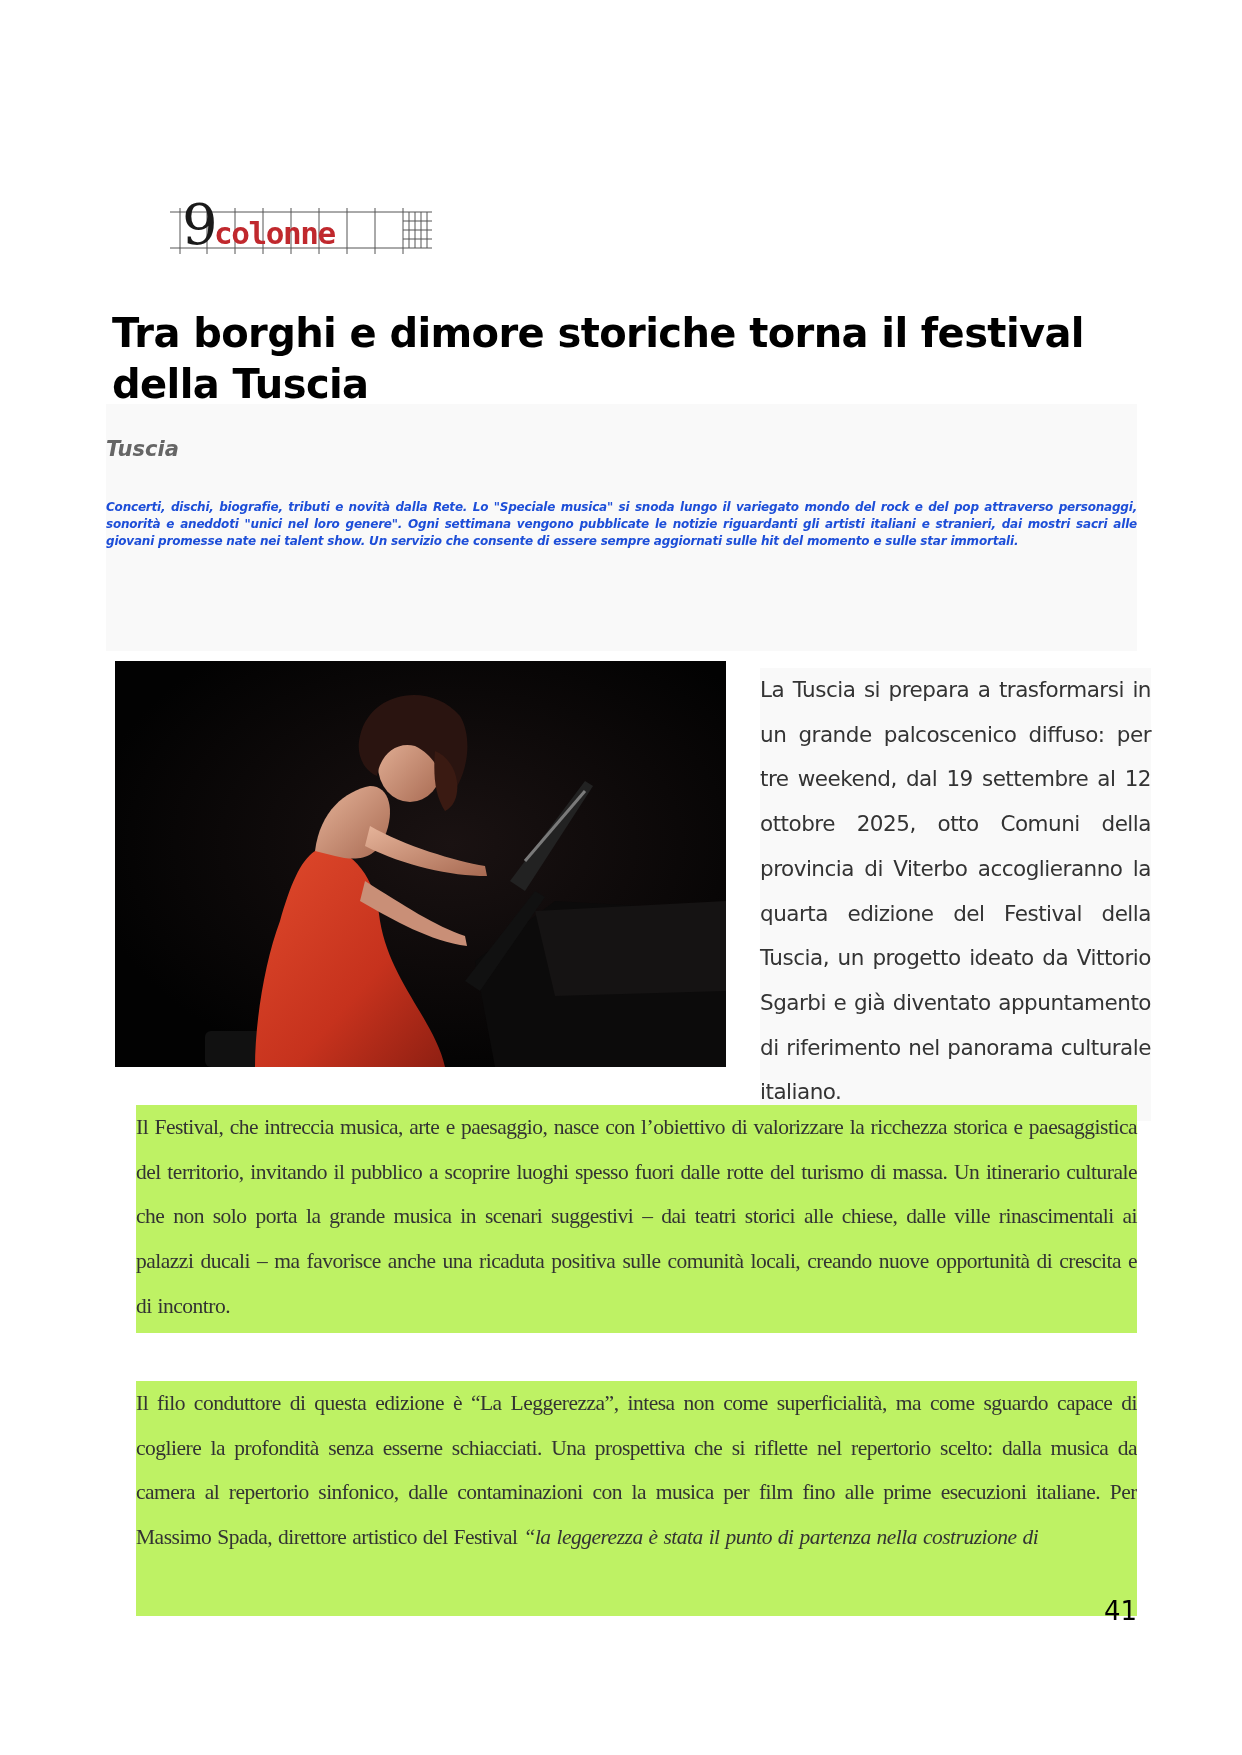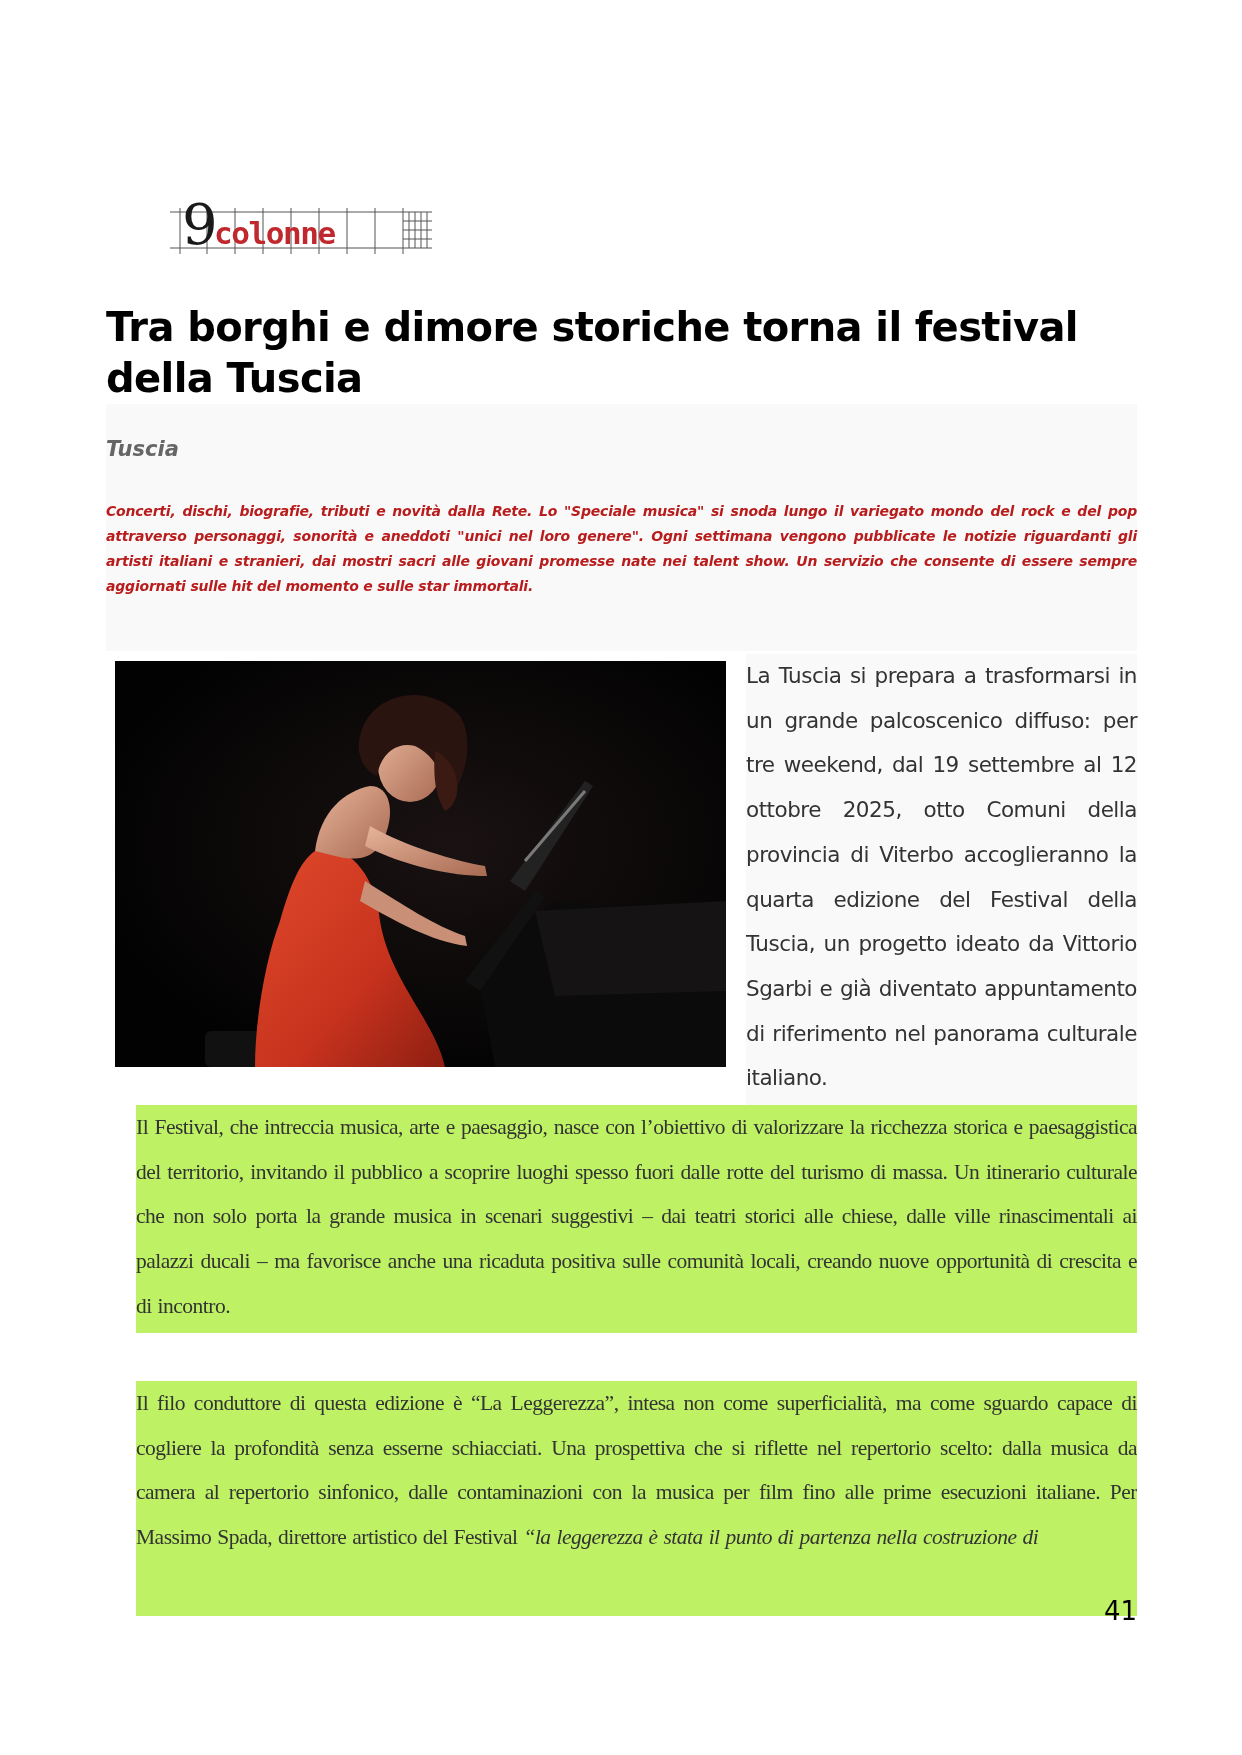--- a/index.html
+++ b/index.html
@@ -4,42 +4,42 @@
   <style>
     html, body { margin: 0; padding: 0; background: #ffffff; }
     body { width: 1242px; height: 1755px; position: relative; overflow: hidden;
            font-family: "DejaVu Sans", sans-serif; color: #333; }
 
     
     .logo { position: absolute; left: 170px; top: 190px; width: 270px; height: 66px; }
     .logo svg { width: 100%; height: 100%; display: block; }
 
     
-    .title { position: absolute; left: 106px; top: 302px; width: 1040px; margin: 0;
+    .title { position: absolute; left: 106px; top: 302px; width: 1040px; margin: 6px;
              font-family: "DejaVu Sans", sans-serif; font-weight: bold; font-size: 40px;
              line-height: 51px; color: #000; letter-spacing: -0.6px; }
 
     
     .intro { position: absolute; left: 106px; top: 404px; width: 1031px; height: 247px;
              background: #f9f9f9; }
     .section-label { position: absolute; left: 0; top: 33px; margin: 0;
              font-family: "DejaVu Sans", sans-serif; font-style: italic; font-weight: bold;
              font-size: 21px; color: #666; }
     .section-desc { position: absolute; left: 0; top: 95px; width: 1031px; margin: 0;
              font-family: "DejaVu Sans", sans-serif; font-style: italic; font-weight: bold;
-             font-size: 14px; line-height: 25px; color: #b91c1c; text-align: justify;
+             font-size: 12px; line-height: 17px; color: #1d4ed8; text-align: justify;
              letter-spacing: -0.2px; }
 
     
     .photo { position: absolute; left: 115px; top: 661px; width: 611px; height: 406px;
              background: #020202; overflow: hidden; }
     .photo svg { width: 100%; height: 100%; display: block; }
 
     
-    .side-text { position: absolute; left: 746px; top: 654px; width: 391px; margin: 0;
+    .side-text { position: absolute; left: 746px; top: 654px; width: 391px; margin: 14px;
              background: #f9f9f9; padding: 0 0 6px 0;
              font-family: "DejaVu Sans", sans-serif; font-size: 21.5px; line-height: 44.7px;
              color: #333; text-align: justify; text-align-last: left; letter-spacing: -0.5px; word-spacing: 1px; }
 
     
     .body-para { position: absolute; left: 136px; width: 1001px; margin: 0;
              background: #bef264;
              font-family: Liberation Serif, serif; font-size: 21.5px; line-height: 44.7px;
              color: #333; text-align: justify; letter-spacing: -0.5px; word-spacing: 1px; }
     .p1 { top: 1105px; padding-bottom: 4px; }

